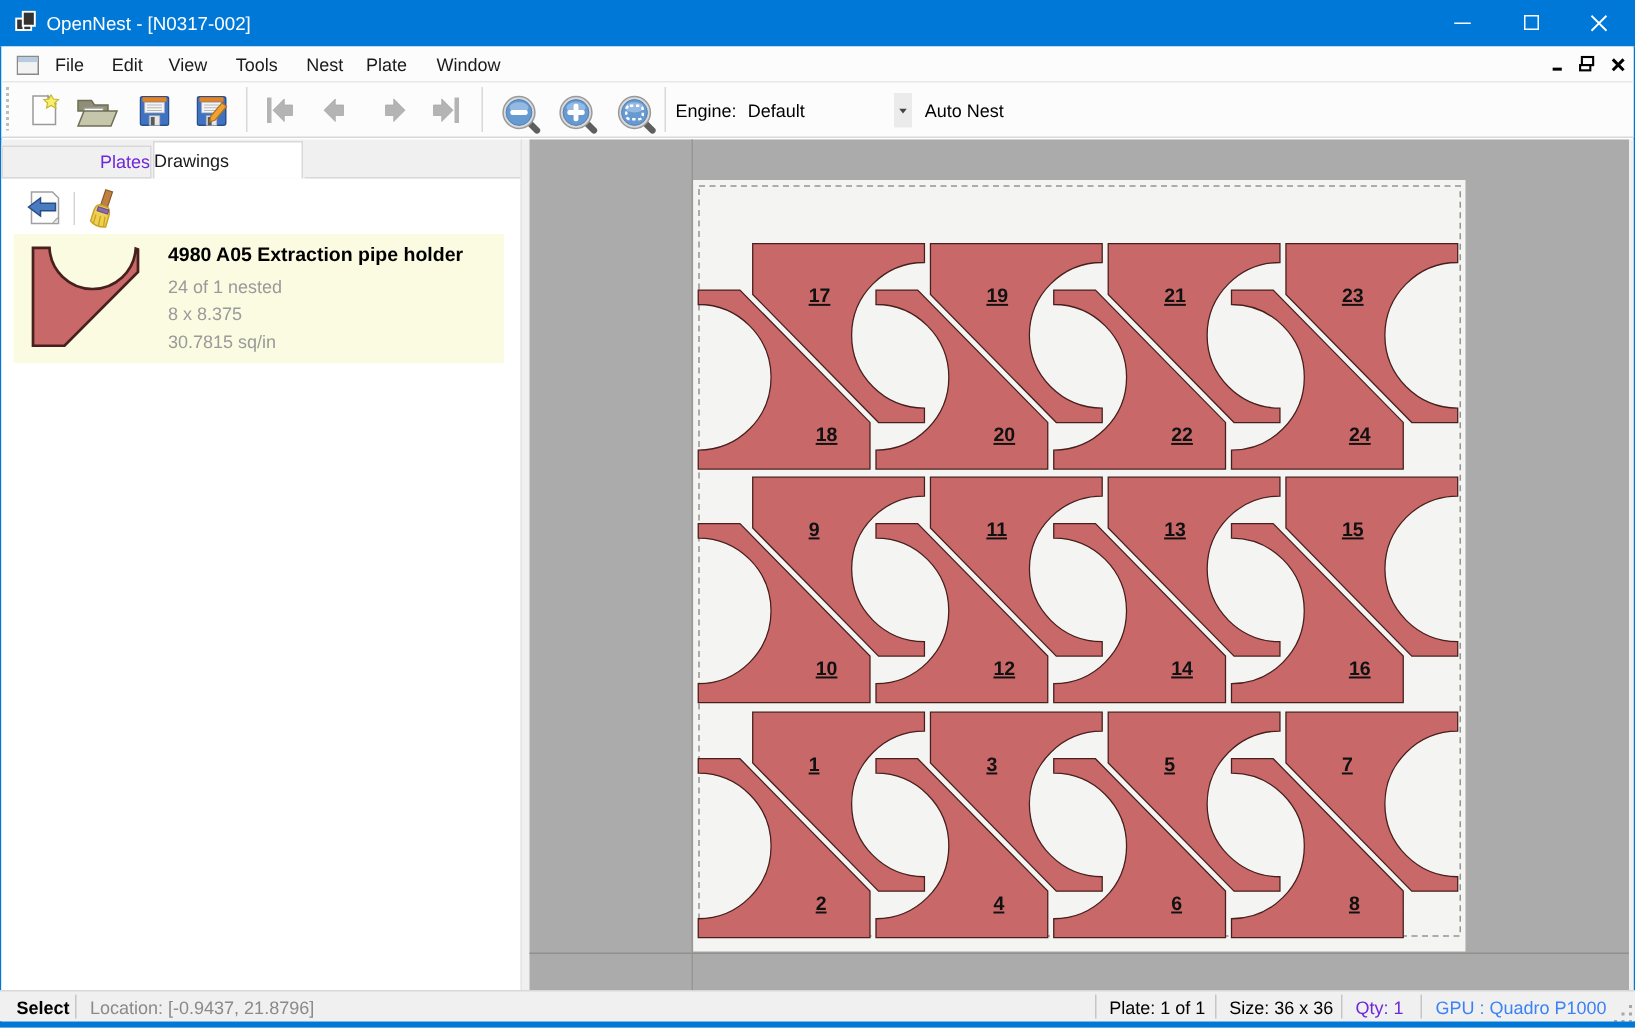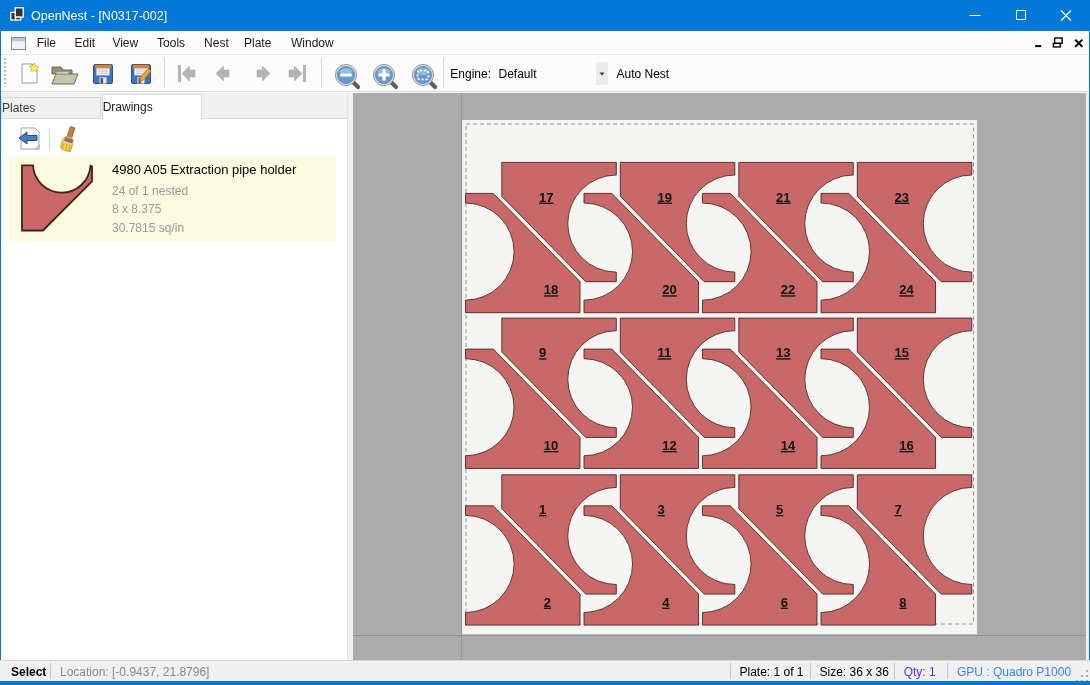--- a/index.html
+++ b/index.html
@@ -119,42 +119,42 @@
 <svg class="abs" style="left:596px;top:62px" width="12" height="23" viewBox="0 0 12 23">
     <path d="M3.5,10.5 h5 l-2.5,3.2 z" fill="#444"></path>
   </svg>
 <div class="abs" style="left:616.5px;top:67px">Auto Nest</div>
 
 <div class="abs" style="left:1px;top:93px;width:1088px;height:566.5px;background:#f0f0f0"></div>
 
 <div class="abs" style="left:1px;top:119px;width:345.6px;height:540.5px;background:#fff"></div>
 <div class="abs" style="left:346.6px;top:93px;width:1.7px;height:566.5px;background:#e3e3e3"></div>
 
-<div class="abs" style="left:1px;top:97.4px;width:100px;height:21.6px;background:#f0f0f0;border:1px solid #d9d9d9;color:#404040;text-align:left;padding-top:3px">Plates</div>
+<div class="abs" style="left:1px;top:97.4px;width:100px;height:21.6px;background:#f0f0f0;border:1px solid #d9d9d9;color:#6d28d9;text-align:right;padding-top:3px">Plates</div>
 <div class="abs" style="left:101.7px;top:94.2px;width:100.8px;height:25.3px;background:#fff;border:1px solid #d9d9d9;border-bottom:none;color:#1a1a1a;text-align:left;padding-top:5px">Drawings</div>
 <div class="abs" style="left:202.5px;top:118.3px;width:144px;height:1px;background:#d9d9d9"></div>
 
 <svg style="position:absolute;left:17px;top:127px" width="26" height="24" viewBox="0 0 26 24">
 <path d="M4,1 h14 l4,4 v17 h-18 z" fill="#fdfdfd" stroke="#a0a0a0"></path>
 <path d="M18,22 c2,-3 4,-4 4,-4 v4 z" fill="#e0e0e0" stroke="#a0a0a0" stroke-width="0.7"></path>
 <path d="M2,11 l8,-6 v3.5 h10 v5 h-10 v3.5 z" fill="#4a7ac0" stroke="#274d86" stroke-width="1"></path>
   </svg>
 <svg style="position:absolute;left:58px;top:126px" width="24" height="26" viewBox="0 0 24 26">
 <path d="M12.5,0.5 l4.5,1.5 -3.5,10.5 -4.5,-1.5 z" fill="#c08044" stroke="#8a5a24" stroke-width="0.8"></path>
 <path d="M8.5,10.5 l5.5,1.8 c1.2,1.8 1.2,3.5 0.6,5.5 l-2.2,7.5 c-4.5,0.3 -8.5,-1.5 -10,-4 l2.2,-7 c0.8,-2.2 2.4,-3.8 3.9,-3.8 z" fill="#f0d050" stroke="#c8a428"></path>
 <path d="M7.6,11.8 l7,2.3 -0.9,2.6 -7,-2.3 z" fill="#8a6bb0" stroke="#6a4c90" stroke-width="0.7"></path>
 <path d="M6,17 l-1.8,6 M9,18 l-1.4,6.5 M12,18.5 l-1,6.5" stroke="#c8a428" stroke-width="0.9" fill="none"></path>
   </svg>
 <div class="abs" style="left:49px;top:128px;width:1px;height:22px;background:#d5d5d5"></div>
 
 <div class="abs" style="left:9px;top:155.5px;width:327px;height:86px;background:#fbfbe1"></div>
 <svg width="90" height="80" viewBox="12 158 90 80" style="position:absolute;left:12px;top:158px">
 <path d="M22,165.3 L22,230.5 L43,230.5 L92,181.3 L92,166.3 L90.5,165.8 A28.8 28.8 0 0 1 33,165.3 Z" fill="#c96868" stroke="#47201d" stroke-width="1.8"></path>
 </svg>
-<div class="abs" style="left:112px;top:162px;font-weight:normal;font-size:13px;color:#000">4980 A05 Extraction pipe holder</div>
+<div class="abs" style="left:112px;top:162px;font-weight:bold;font-size:13px;color:#000">4980 A05 Extraction pipe holder</div>
 <div class="abs" style="left:112px;top:183.5px;color:#9a9a9a">24 of 1 nested</div>
 <div class="abs" style="left:112px;top:202px;color:#9a9a9a">8 x 8.375</div>
 <div class="abs" style="left:112px;top:220.5px;color:#9a9a9a">30.7815 sq/in</div>
 
 <div class="abs" style="left:352.5px;top:93px;width:733.5px;height:566.5px;background:#ababab"></div>
 <svg width="734" height="567" viewBox="352.5 93 734 567" style="position:absolute;left:352.5px;top:93px">
 <rect x="461.6" y="120" width="514.9" height="514.3" fill="#f4f4f2"></rect>
 <rect x="465.5" y="124" width="507.5" height="500" fill="none" stroke="#949494" stroke-width="1" stroke-dasharray="4 3"></rect>
 <g fill="#c96868" stroke="#47201d" stroke-width="0.85">
       <path d="M501.3,162.4 L615.8,162.4 L615.8,175.0 A48.55 48.55 0 0 0 615.8,272.1 L615.8,281.7 L585.2,281.7 L501.3,196.3 Z"></path>

